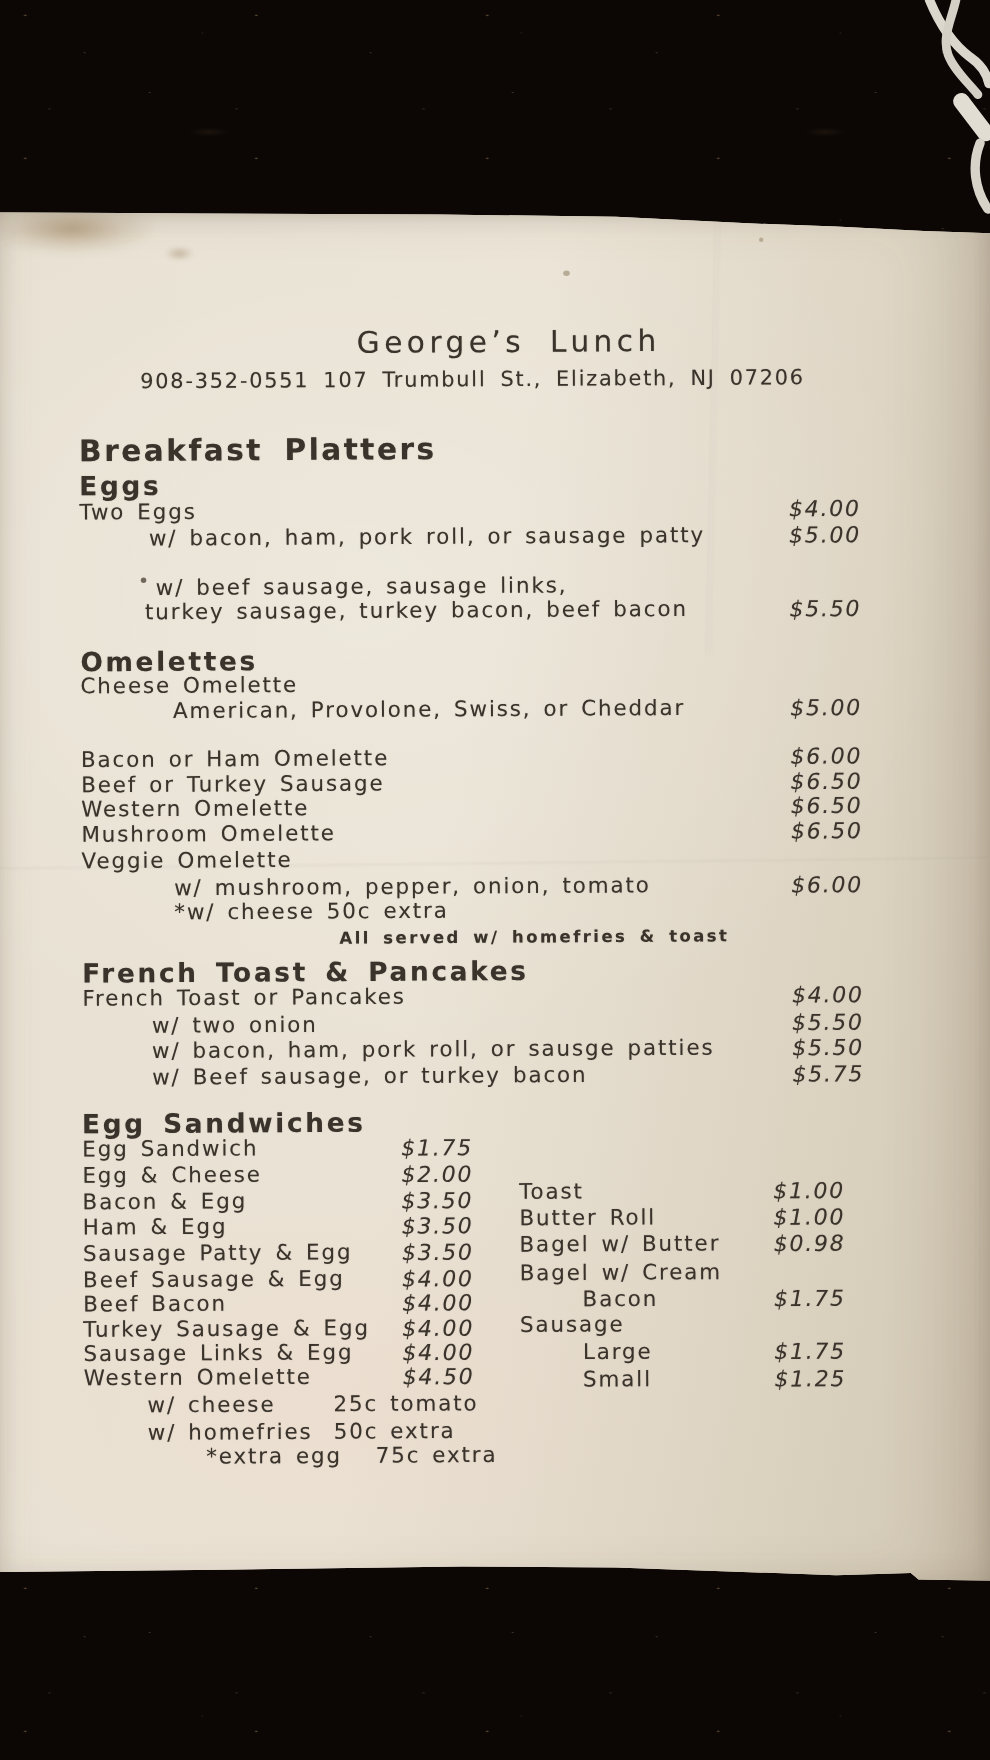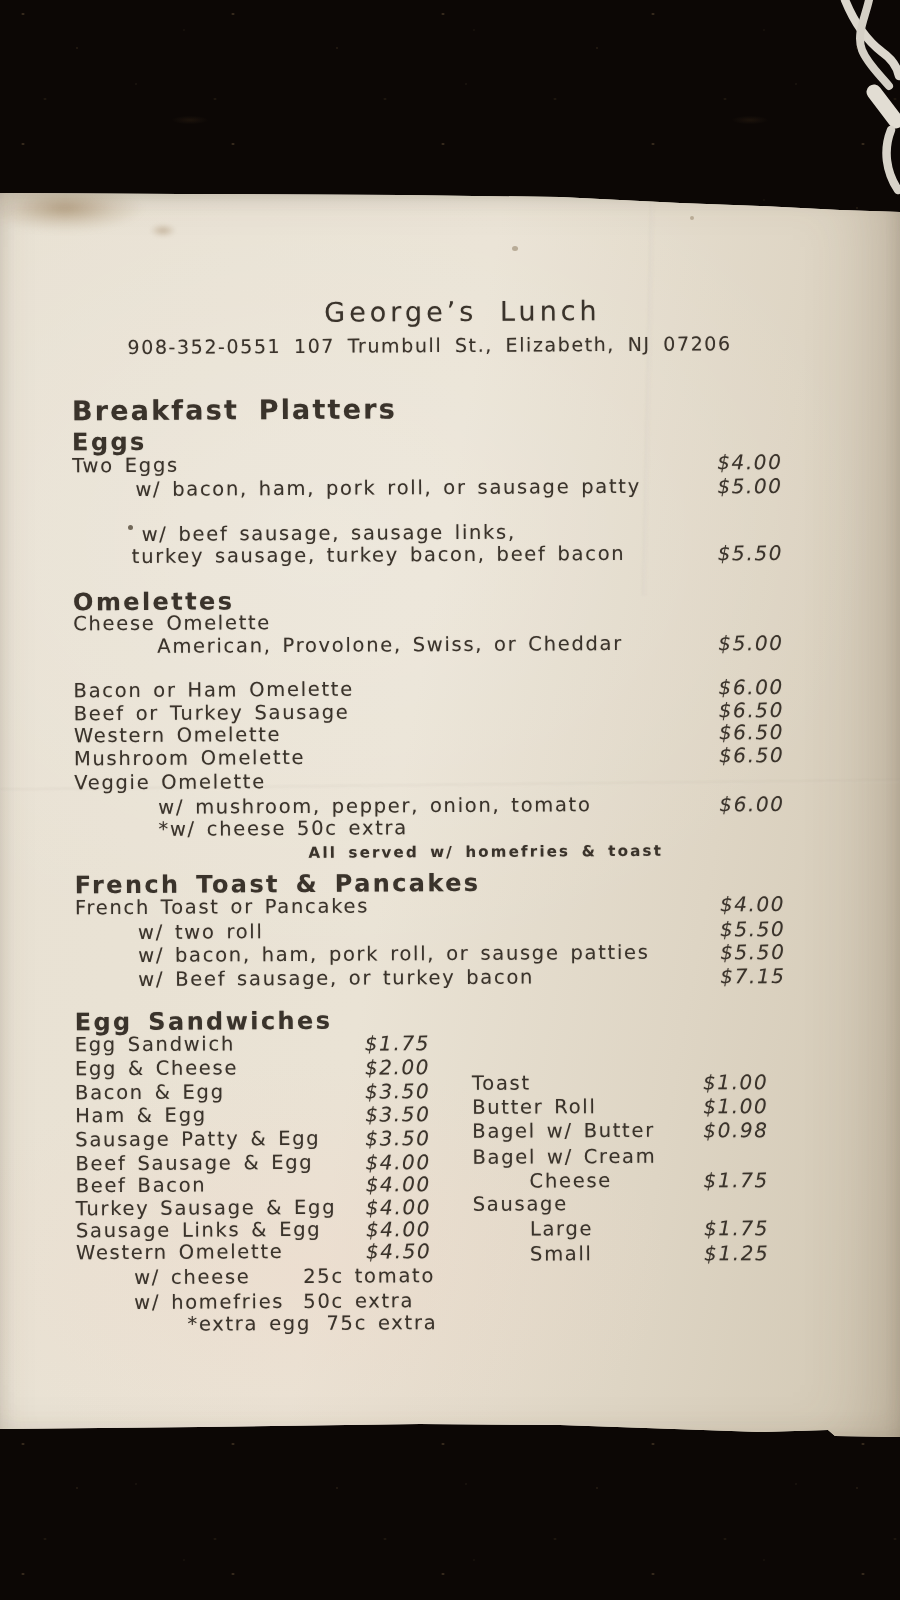--- a/index.html
+++ b/index.html
@@ -59,21 +59,21 @@
   .t{position:absolute;white-space:nowrap;}
   .title{font-size:27px;letter-spacing:4px;word-spacing:10px;}
   .info{font-size:19px;letter-spacing:1.6px;word-spacing:5px;}
   .h1{font-size:27px;font-weight:bold;letter-spacing:2.2px;word-spacing:8px;}
   .h2{font-size:24px;font-weight:bold;letter-spacing:2.4px;word-spacing:5px;}
   .nm{font-size:19.5px;letter-spacing:1.7px;word-spacing:3px;}
   .pr{font-size:20px;letter-spacing:1.6px;font-style:italic;}
   .sm{font-size:15px;font-weight:bold;letter-spacing:2.2px;word-spacing:4px;}
   .xt{left:327px}.xu{left:130px}.xa{left:74px}.xb{left:137px}.xc{left:158px}.xd{left:133px}.xe{left:143px}
   .xp{left:719px}.xf{left:73px}.xg{left:363px}.xh{left:470px}.xi{left:527px}.xj{left:701px}
-  .xm{left:131px}.xk{left:300px}.xn{left:184px}.xl{left:323px}.xo{left:308px}
+  .xm{left:131px}.xk{left:300px}.xn{left:184px}.xl{left:338px}.xo{left:308px}
 </style>
 </head>
 <body>
 
 <div class="stage">
   <div class="wood"></div>
 
   <svg class="cable" viewBox="0 0 130 215" aria-hidden="true">
     <path d="M75 0 C84 22, 96 40, 112 52 C122 59, 127 66, 129 76" fill="none" stroke="#dcd7cd" stroke-width="8.5" stroke-linecap="round"></path>
     <path d="M99 0 C95 18, 86 34, 92 50 C97 63, 109 74, 119 86" fill="none" stroke="#d5d0c6" stroke-width="8" stroke-linecap="round"></path>
@@ -163,30 +163,30 @@
     </div>
 
     <div class="ln" style="top:869px">
       <span class="t h2 xa">French Toast &amp; Pancakes</span>
     </div>
     <div class="ln" style="top:894px">
       <span class="t nm xa">French Toast or Pancakes</span>
       <span class="t pr xp">$4.00</span>
     </div>
     <div class="ln" style="top:919px">
-      <span class="t nm xb">w/ two roll</span>
+      <span class="t nm xb">w/ two onion</span>
       <span class="t pr xp">$5.50</span>
     </div>
     <div class="ln" style="top:942px">
       <span class="t nm xb">w/ bacon, ham, pork roll, or sausge patties</span>
       <span class="t pr xp">$5.50</span>
     </div>
     <div class="ln" style="top:966px">
       <span class="t nm xb">w/ Beef sausage, or turkey bacon</span>
-      <span class="t pr xp">$7.15</span>
+      <span class="t pr xp">$5.75</span>
     </div>
 
     <div class="ln" style="top:1006px">
       <span class="t h2 xf">Egg Sandwiches</span>
     </div>
 
     <div class="ln" style="top:1031px">
       <span class="t nm xf">Egg Sandwich</span>
       <span class="t pr xg">$1.75</span>
     </div>
@@ -236,21 +236,21 @@
       <span class="t pr xj">$1.00</span>
     </div>
     <div class="ln" style="top:1120px">
       <span class="t nm xh">Bagel w/ Butter</span>
       <span class="t pr xj">$0.98</span>
     </div>
     <div class="ln" style="top:1146px">
       <span class="t nm xh">Bagel w/ Cream</span>
     </div>
     <div class="ln" style="top:1170px">
-      <span class="t nm xi">Cheese</span>
+      <span class="t nm xi">Bacon</span>
       <span class="t pr xj">$1.75</span>
     </div>
     <div class="ln" style="top:1193px">
       <span class="t nm xh">Sausage</span>
     </div>
     <div class="ln" style="top:1218px">
       <span class="t nm xi">Large</span>
       <span class="t pr xj">$1.75</span>
     </div>
     <div class="ln" style="top:1243px">

